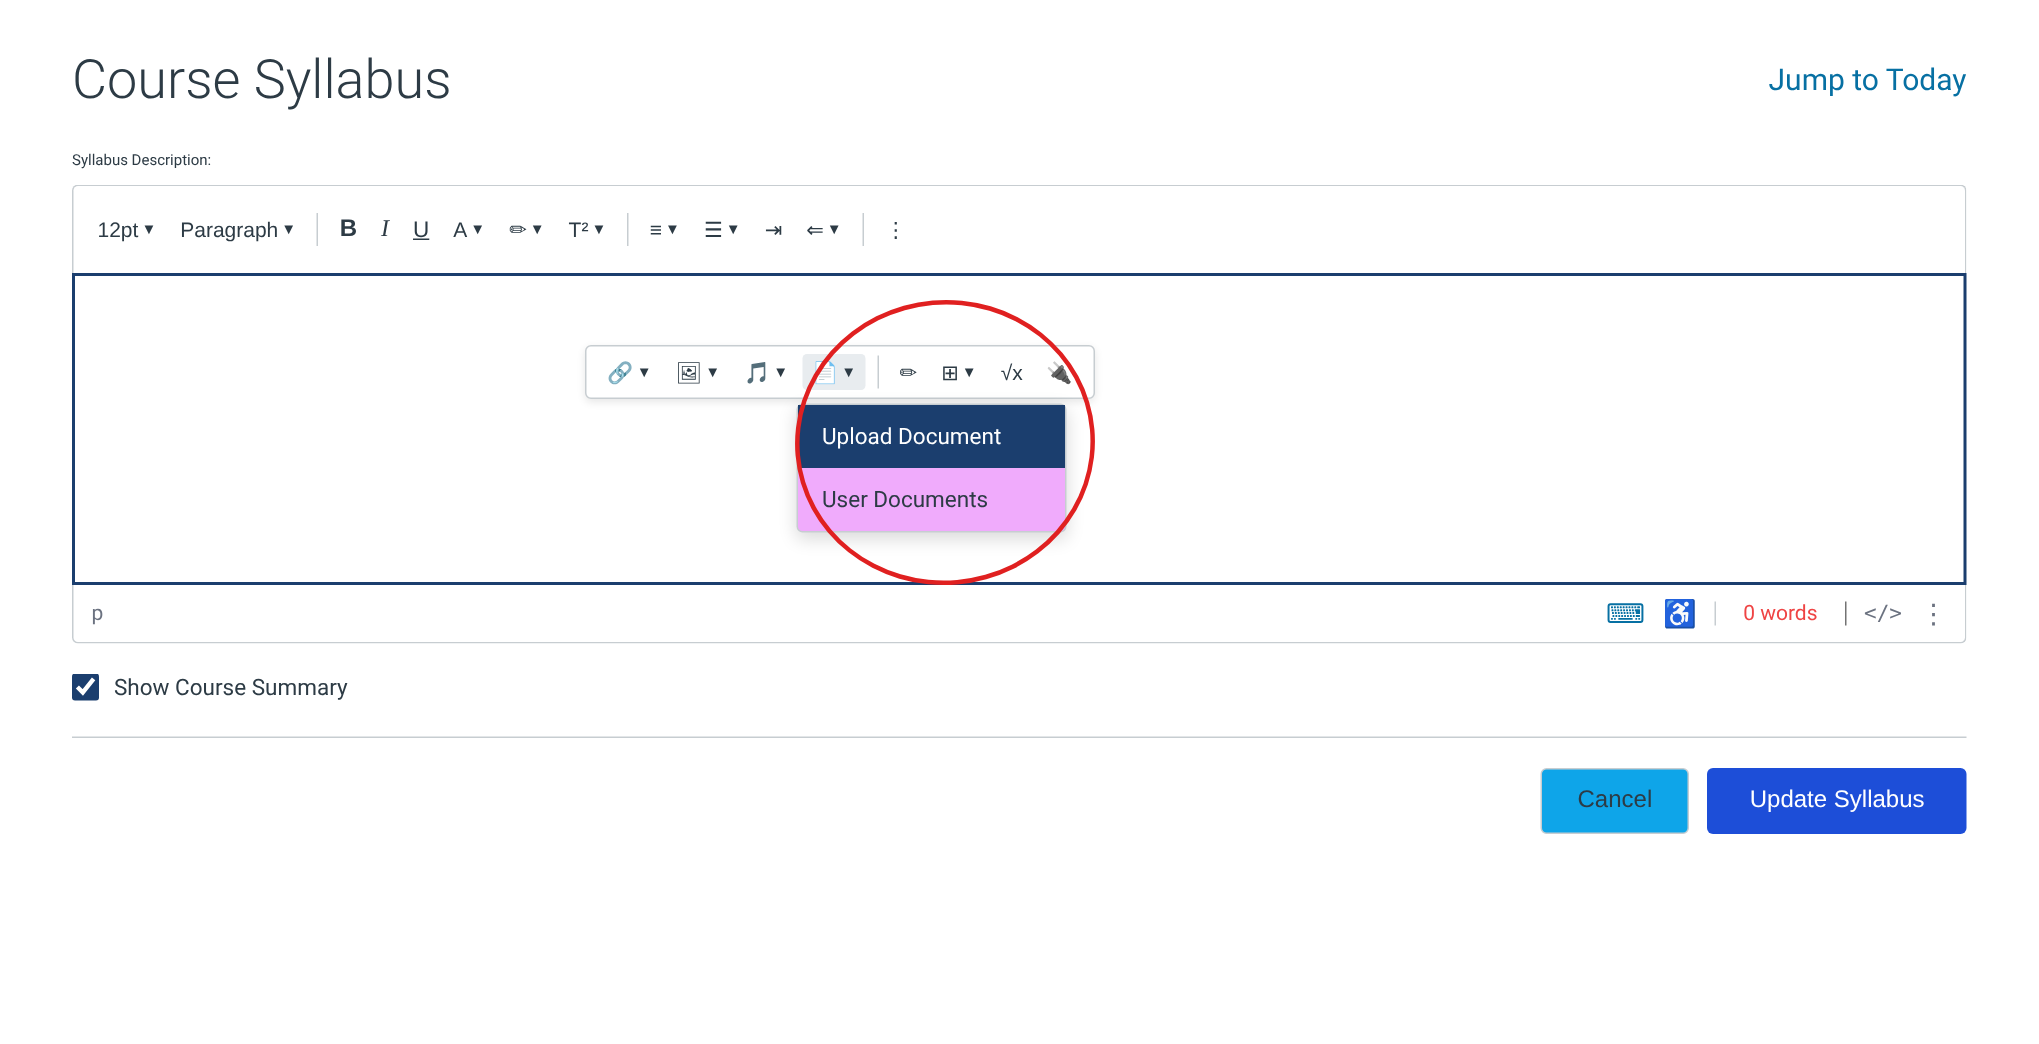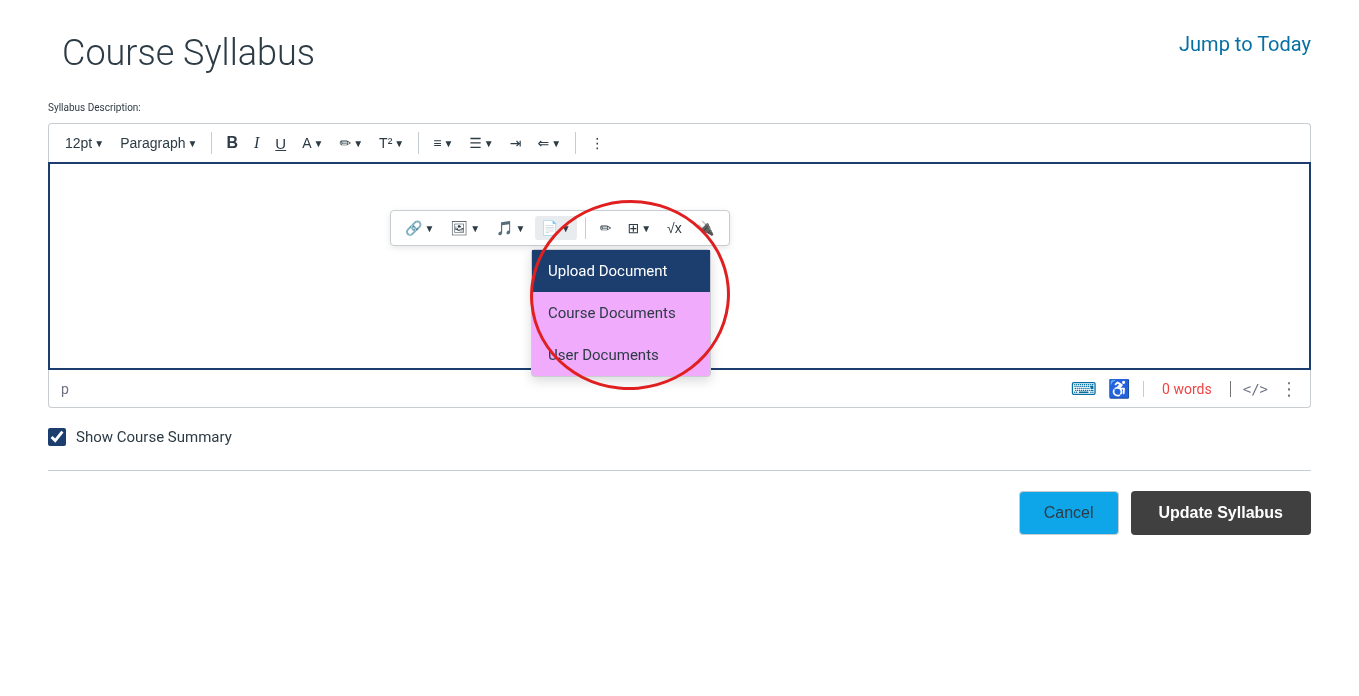--- a/index.html
+++ b/index.html
@@ -9,23 +9,22 @@
       color: #2d3b45;
       width: 1359px;
       min-height: 696px;
       padding: 32px 48px;
       position: relative;
     }
 
     .page-header {
       display: flex;
       justify-content: space-between;
-      align-items: flex-start;
+      align-items: center;
       margin-bottom: 28px;
-      margin-left: 14px;
     }
 
     .page-title {
       font-size: 36px;
       font-weight: 300;
       color: #2d3b45;
     }
 
     .jump-to-today {
       font-size: 20px;
@@ -39,21 +38,21 @@
       color: #2d3b45;
       margin-bottom: 10px;
     }
 
     .toolbar {
       display: flex;
       align-items: center;
       border: 1px solid #c7cdd1;
       border-bottom: none;
       border-radius: 4px 4px 0 0;
-      padding: 6px 10px;
+      padding: 16px 10px;
       gap: 4px;
       background: #fff;
       flex-wrap: wrap;
       position: relative;
     }
 
     .toolbar-btn {
       display: inline-flex;
       align-items: center;
       justify-content: center;
@@ -169,28 +168,28 @@
       background: #0ea5e9;
       border: 1px solid #c7cdd1;
       border-radius: 4px;
       padding: 12px 24px;
       font-size: 16px;
       color: #2d3b45;
       cursor: pointer;
     }
 
     .btn-update {
-      background: #404040;
+      background: #1d4ed8;
       border: none;
       border-radius: 4px;
       padding: 12px 28px;
       font-size: 16px;
       color: #fff;
       cursor: pointer;
-      font-weight: 700;
+      font-weight: 400;
     }
 
     
     .dropdown-container {
       position: absolute;
       top: 46px;
       left: 340px;
       z-index: 100;
     }
 
@@ -368,21 +367,20 @@
       <button class="toolbar-btn">
         <span>√x</span>
       </button>
 
       <button class="toolbar-btn">
         <span>🔌</span>
       </button>
 
       <div class="doc-dropdown">
         <div class="doc-dropdown-item active">Upload Document</div>
-        <div class="doc-dropdown-item">Course Documents</div>
         <div class="doc-dropdown-item">User Documents</div>
       </div>
     </div>
   </div>
 </div>
 
 <div class="editor-footer">
   <div class="editor-footer-left">p</div>
   <div class="editor-footer-right">
     <span class="footer-icon" title="Keyboard Shortcuts">⌨</span>

